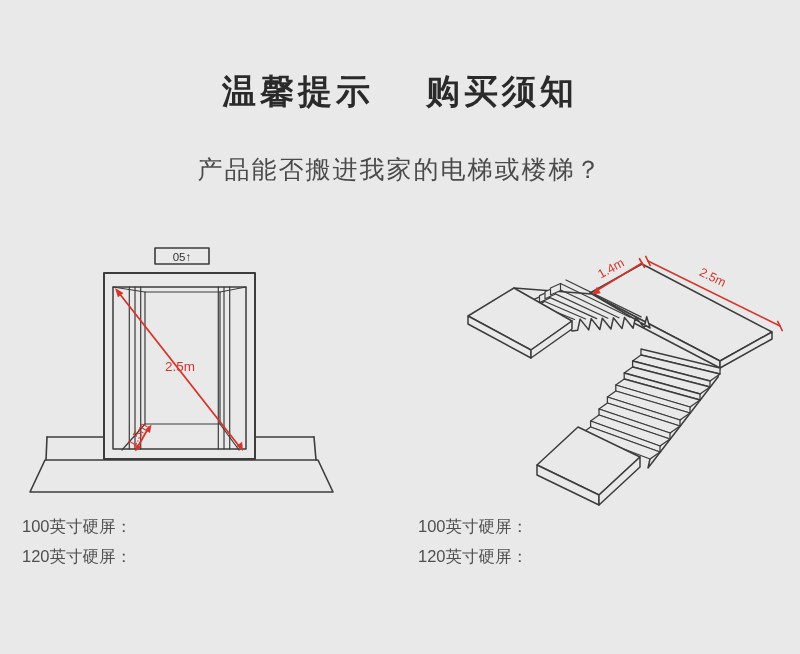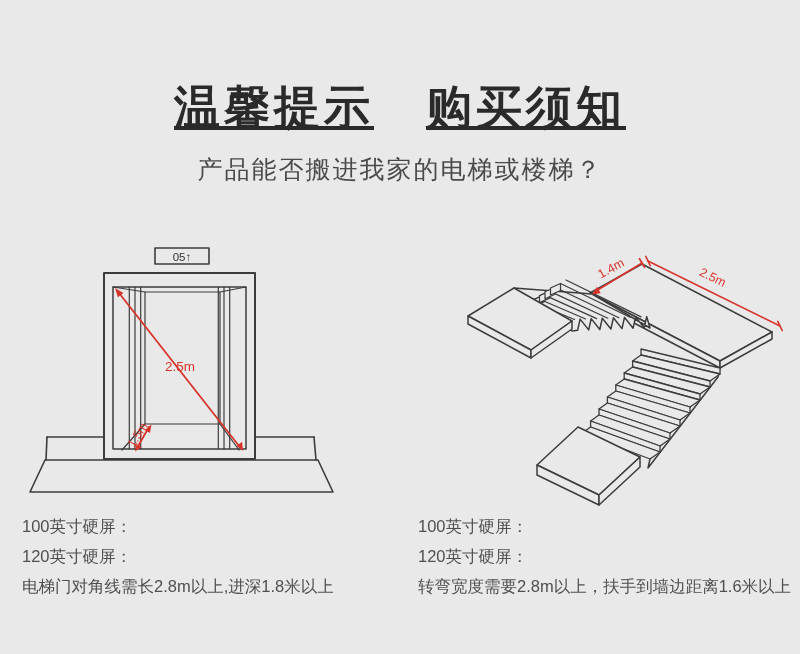--- a/index.html
+++ b/index.html
@@ -6,22 +6,22 @@
   .page{
     position:relative;
     width:800px;height:654px;
     background:#e9e9e9;
     overflow:hidden;
     font-family:"Liberation Sans","DejaVu Sans",sans-serif;
   }
   .title{
     position:absolute;top:46px;left:0;width:800px;
     text-align:center;
-    font-size:46px;font-weight:bold;color:#2a2a2a;
-    letter-spacing:4px;white-space:nowrap;text-decoration:underline;
+    font-size:34px;font-weight:bold;color:#2a2a2a;
+    letter-spacing:4px;white-space:nowrap;
   }
   .title .gap{display:inline-block;width:52px;}
   .subtitle{
     position:absolute;top:153px;left:0;width:800px;
     text-align:center;
     font-size:25px;color:#4a4a4a;letter-spacing:2px;
   }
   .diagram-layer{position:absolute;left:0;top:230px;width:800px;height:290px;}
   .notes{
     position:absolute;top:511px;
@@ -165,22 +165,20 @@
         <line x1="645.8" y1="256.5" x2="650.2" y2="265.5" stroke-width="1.7"></line>
         <line x1="777.8" y1="321.5" x2="782.2" y2="330.5" stroke-width="1.7"></line>
         <text x="711" y="281" text-anchor="middle" font-size="12.5" fill="#d7352c" stroke="none" transform="rotate(26 711 281)">2.5m</text>
       </g>
     </g>
   </svg>
 
   <div class="notes left">
     <div>100英寸硬屏：</div>
     <div>120英寸硬屏：</div>
-    <div>电梯门对角线需长2.8m以上,进深1.8米以上</div>
   </div>
 
   <div class="notes right">
     <div>100英寸硬屏：</div>
     <div>120英寸硬屏：</div>
-    <div>转弯宽度需要2.8m以上，扶手到墙边距离1.6米以上</div>
   </div>
 
 </div>
 
 </body></html>

